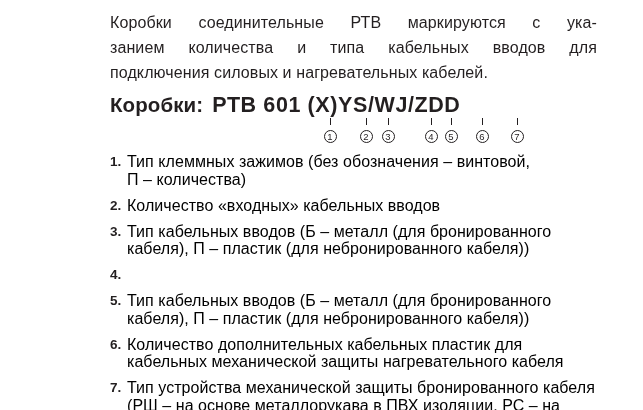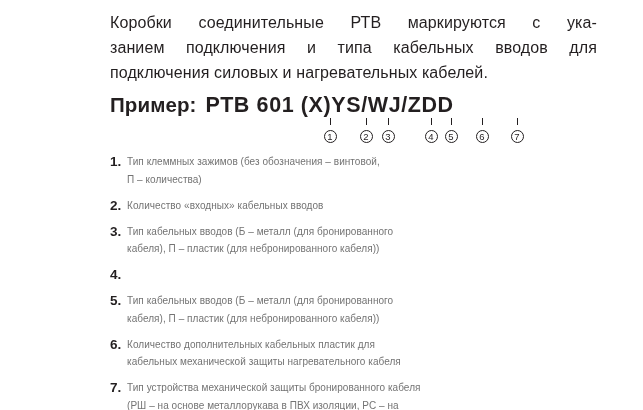--- a/index.html
+++ b/index.html
@@ -99,39 +99,39 @@
   }
   .item-num {
     font-size: 13.5px;
     font-weight: bold;
     color: #231f20;
     width: 17px;
     flex: 0 0 17px;
     line-height: 17.5px;
   }
   .item-text {
-    font-size: 10px;
+    font-size: 16px;
     line-height: 17.5px;
-    color: #737373;
+    color: #000000;
     letter-spacing: 0.05px;
   }
 </style>
 </head>
 <body>
 
 <div class="page">
 
   <div class="intro">
     <div>Коробки соединительные РТВ маркируются с ука-</div>
-    <div>занием подключения и типа кабельных вводов для</div>
+    <div>занием количества и типа кабельных вводов для</div>
     <div class="last">подключения силовых и нагревательных кабелей.</div>
   </div>
 
   <div class="example-row">
-    <span class="example-label">Пример:</span>
+    <span class="example-label">Коробки:</span>
     <span class="example-code">РТВ 601 (Х)YS/WJ/ZDD</span>
   </div>
 
   <div class="markers">
     <div class="marker" style="left:0px;">
       <span class="tick"></span>
       <span class="num">1</span>
     </div>
     <div class="marker" style="left:36px;">
       <span class="tick"></span>

